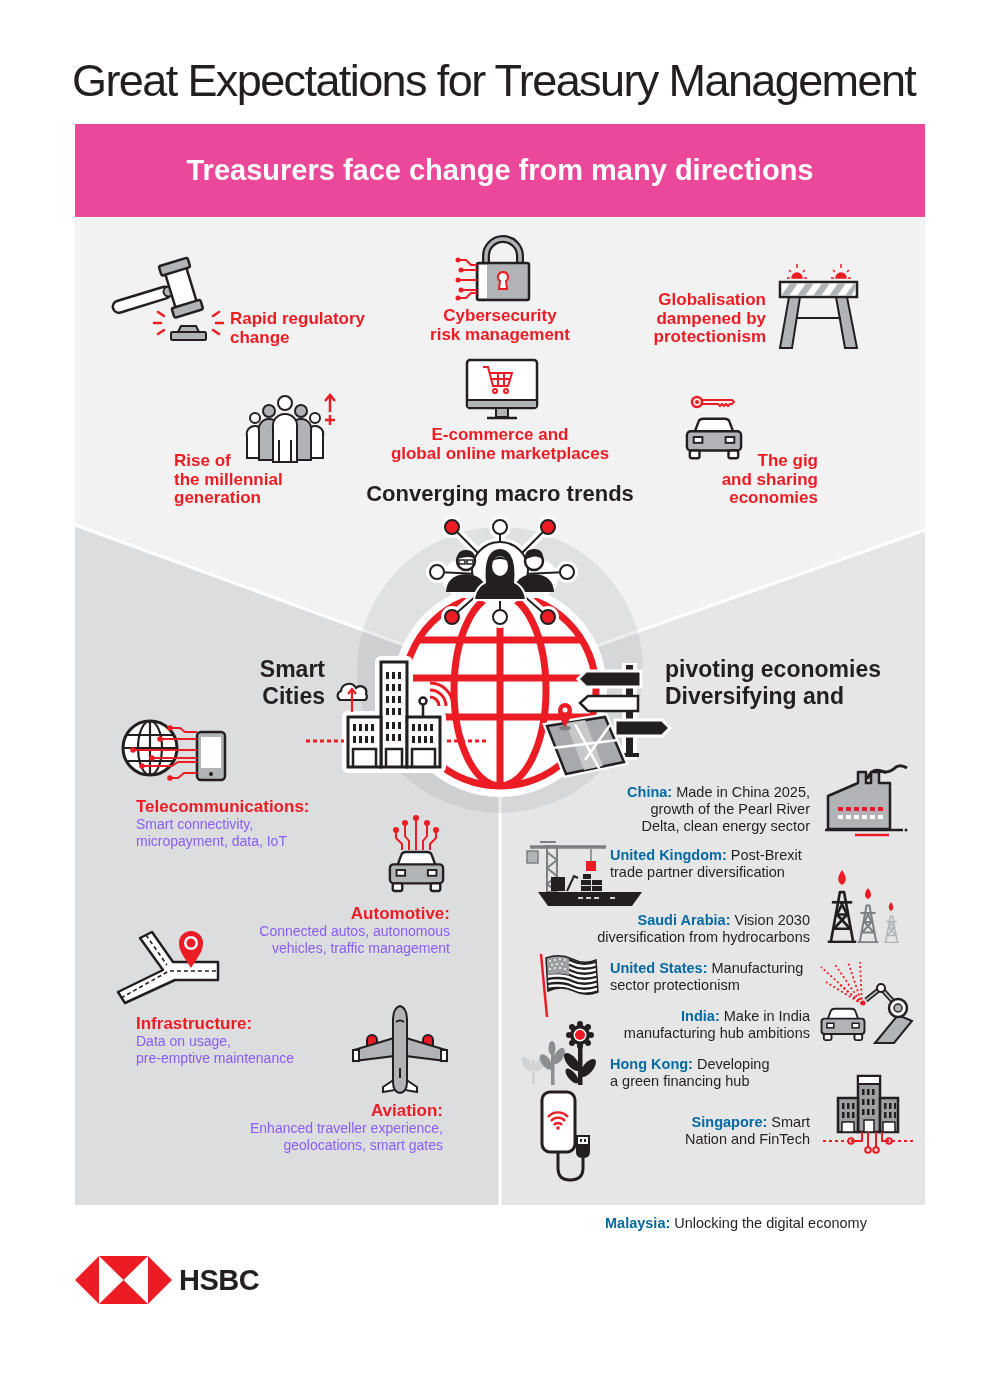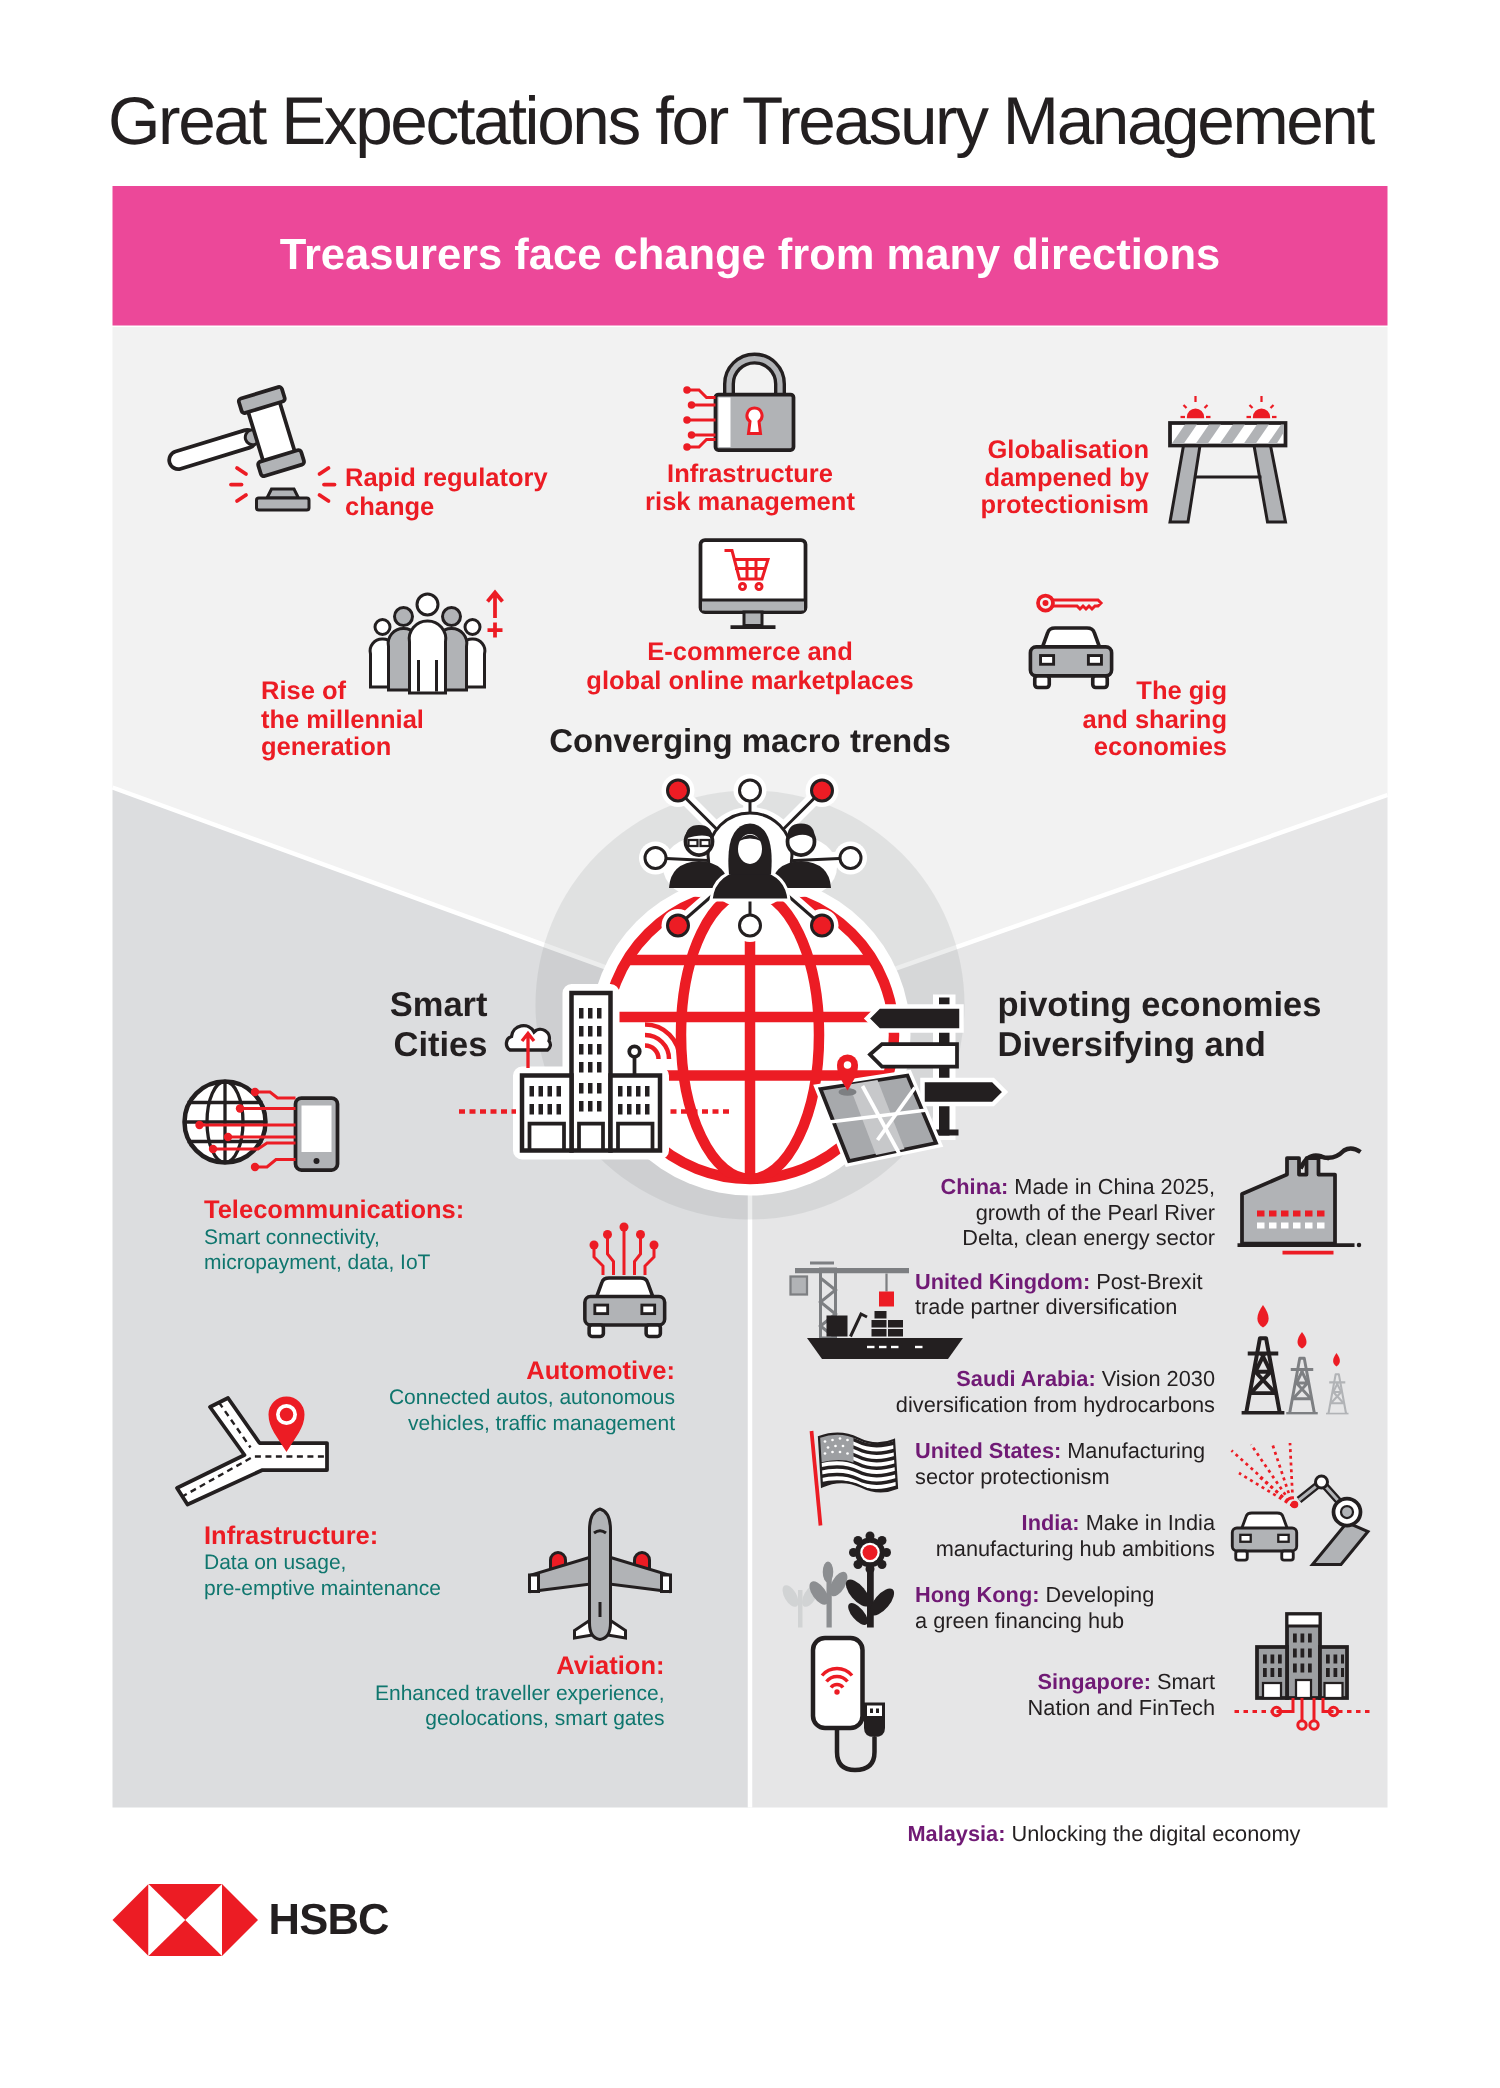--- a/index.html
+++ b/index.html
@@ -8,24 +8,24 @@
   .t-title{position:absolute;left:72px;top:56px;font-size:45px;letter-spacing:-1.6px;font-weight:normal;white-space:nowrap;line-height:50px;color:#231f20;}
   .banner{position:absolute;left:75px;top:124px;width:850px;height:93px;background:#ec4899;display:flex;align-items:center;justify-content:center;}
   .banner span{color:#fff;font-weight:bold;font-size:29px;white-space:nowrap;}
   .red-lbl{position:absolute;color:#ec1c24;font-weight:bold;font-size:17px;line-height:18.5px;white-space:nowrap;}
   .red-lbl span,.sec-head span,.item span.ln{display:block;}
   .c{text-align:center;} .r{text-align:right;}
   .sec-head{position:absolute;font-weight:bold;font-size:23px;line-height:27px;color:#231f20;white-space:nowrap;}
   .conv{position:absolute;left:350px;top:481px;width:300px;text-align:center;font-weight:bold;font-size:22px;line-height:26px;white-space:nowrap;}
   .item{position:absolute;white-space:nowrap;}
   .item .ttl{display:block;color:#ec1c24;font-weight:bold;font-size:17px;line-height:19px;}
-  .item .ln{font-size:14px;line-height:17px;color:#0f766e;}
+  .item .ln{font-size:14px;line-height:17px;color:#8b5cf6;}
   .ritem{position:absolute;white-space:nowrap;font-size:14.5px;line-height:17px;color:#231f20;}
   .ritem .row{display:block;}
-  .ritem .cty{color:#701a75;font-weight:bold;margin-right:4px;}
+  .ritem .cty{color:#0369a1;font-weight:bold;margin-right:4px;}
   .logo-text{position:absolute;left:179px;top:1263px;font-size:29px;font-weight:bold;letter-spacing:-0.5px;line-height:34px;color:#231f20;}
 </style>
 </head>
 <body>
 
 <svg class="layer" width="1000" height="1392" viewBox="0 0 1000 1392">
   <defs>
     <symbol id="car" viewBox="0 0 60 44">
       <path d="M10,16 L14,5 Q15,2 19,2 H41 Q45,2 46,5 L50,16" fill="#fff" stroke="#231f20" stroke-width="2.5"></path>
       <rect x="2" y="15" width="56" height="20" rx="4" fill="#b1b3b6" stroke="#231f20" stroke-width="2.5"></rect>
@@ -623,21 +623,21 @@
 
 <div class="banner">
   <span>Treasurers face change from many directions</span>
 </div>
 
 <div class="red-lbl" style="left:230px;top:310px;">
   <span>Rapid regulatory</span>
   <span>change</span>
 </div>
 <div class="red-lbl c" style="left:400px;top:307px;width:200px;">
-  <span>Infrastructure</span>
+  <span>Cybersecurity</span>
   <span>risk management</span>
 </div>
 <div class="red-lbl r" style="left:566px;top:291px;width:200px;">
   <span>Globalisation</span>
   <span>dampened by</span>
   <span>protectionism</span>
 </div>
 <div class="red-lbl c" style="left:370px;top:426px;width:260px;">
   <span>E-commerce and</span>
   <span>global online marketplaces</span>

